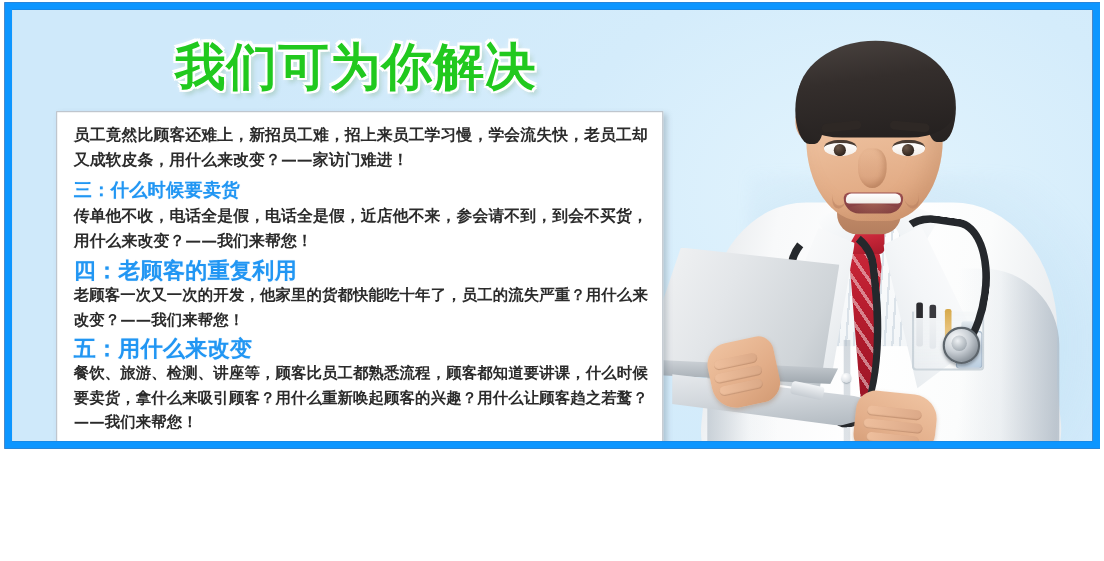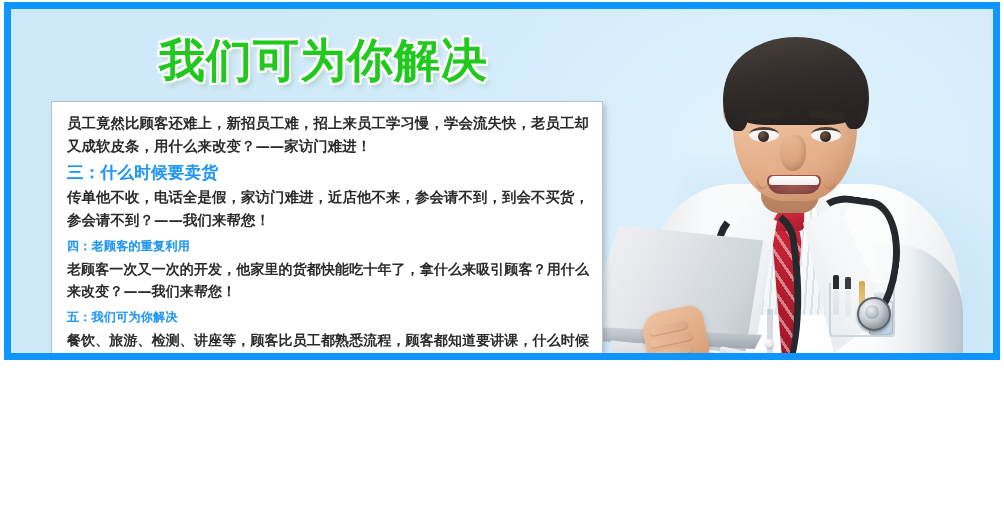--- a/index.html
+++ b/index.html
@@ -15,21 +15,21 @@
     background: #ffffff;
     font-family: "DejaVu Sans", "Liberation Sans", sans-serif;
   }
 
   
   .frame {
     position: absolute;
     left: 4px;
     top: 2px;
     width: 996px;
-    height: 358px;
+    height: 406px;
     box-sizing: border-box;
     border: 7px solid #0d96ff;
     background: #7f1d1d;
     overflow: hidden;
   }
   .frame-inner-bg {
     position: absolute;
     inset: 0;
     background:
       radial-gradient(ellipse 560px 420px at 78% 42%, #e3f4fd 0%, #d4ecfb 48%, #cfe9fa 100%),
@@ -72,21 +72,21 @@
   .section:last-child { margin-bottom: 0; }
 
   .sec-title {
     color: #2196f3;
     font-weight: bold;
     font-size: 16.5px;
     line-height: 26px;
     letter-spacing: 0.3px;
     text-shadow: 0 0 1px rgba(33,150,243,0.35);
   }
-  .section.small .sec-title { font-size: 12px; line-height: 24px; }
+  .section.small .sec-title { font-size: 20px; line-height: 24px; }
 
   .sec-body {
     color: #2b2b2b;
     font-size: 14.4px;
     line-height: 22.5px;
     letter-spacing: 0.1px;
     text-align: justify;
     font-weight: 600;
   }
   .section.small .sec-body { font-size: 14px; line-height: 22px; }
@@ -519,28 +519,28 @@
 
     <div class="card">
 
 
       <div class="section">
         <div class="sec-body">员工竟然比顾客还难上，新招员工难，招上来员工学习慢，学会流失快，老员工却又成软皮条，用什么来改变？——家访门难进！</div>
       </div>
 
       <div class="section">
         <div class="sec-title">三：什么时候要卖货</div>
-        <div class="sec-body">传单他不收，电话全是假，家访门难进，近店他不来，参会请不到，到会不买货，参会请不到？——我们来帮您！</div>
+        <div class="sec-body">传单他不收，电话全是假，电话全是假，近店他不来，参会请不到，到会不买货，用什么来改变？——我们来帮您！</div>
       </div>
 
       <div class="section small">
         <div class="sec-title">四：老顾客的重复利用</div>
-        <div class="sec-body">老顾客一次又一次的开发，他家里的货都快能吃十年了，拿什么来吸引顾客？用什么来改变？——我们来帮您！</div>
+        <div class="sec-body">老顾客一次又一次的开发，他家里的货都快能吃十年了，员工的流失严重？用什么来改变？——我们来帮您！</div>
       </div>
 
       <div class="section small">
-        <div class="sec-title">五：我们可为你解决</div>
+        <div class="sec-title">五：用什么来改变</div>
         <div class="sec-body">餐饮、旅游、检测、讲座等，顾客比员工都熟悉流程，顾客都知道要讲课，什么时候要卖货，拿什么来吸引顾客？用什么重新唤起顾客的兴趣？用什么让顾客趋之若鹜？——我们来帮您！</div>
       </div>
 
     </div>
   </div>
 </div>
 
 </body></html>

